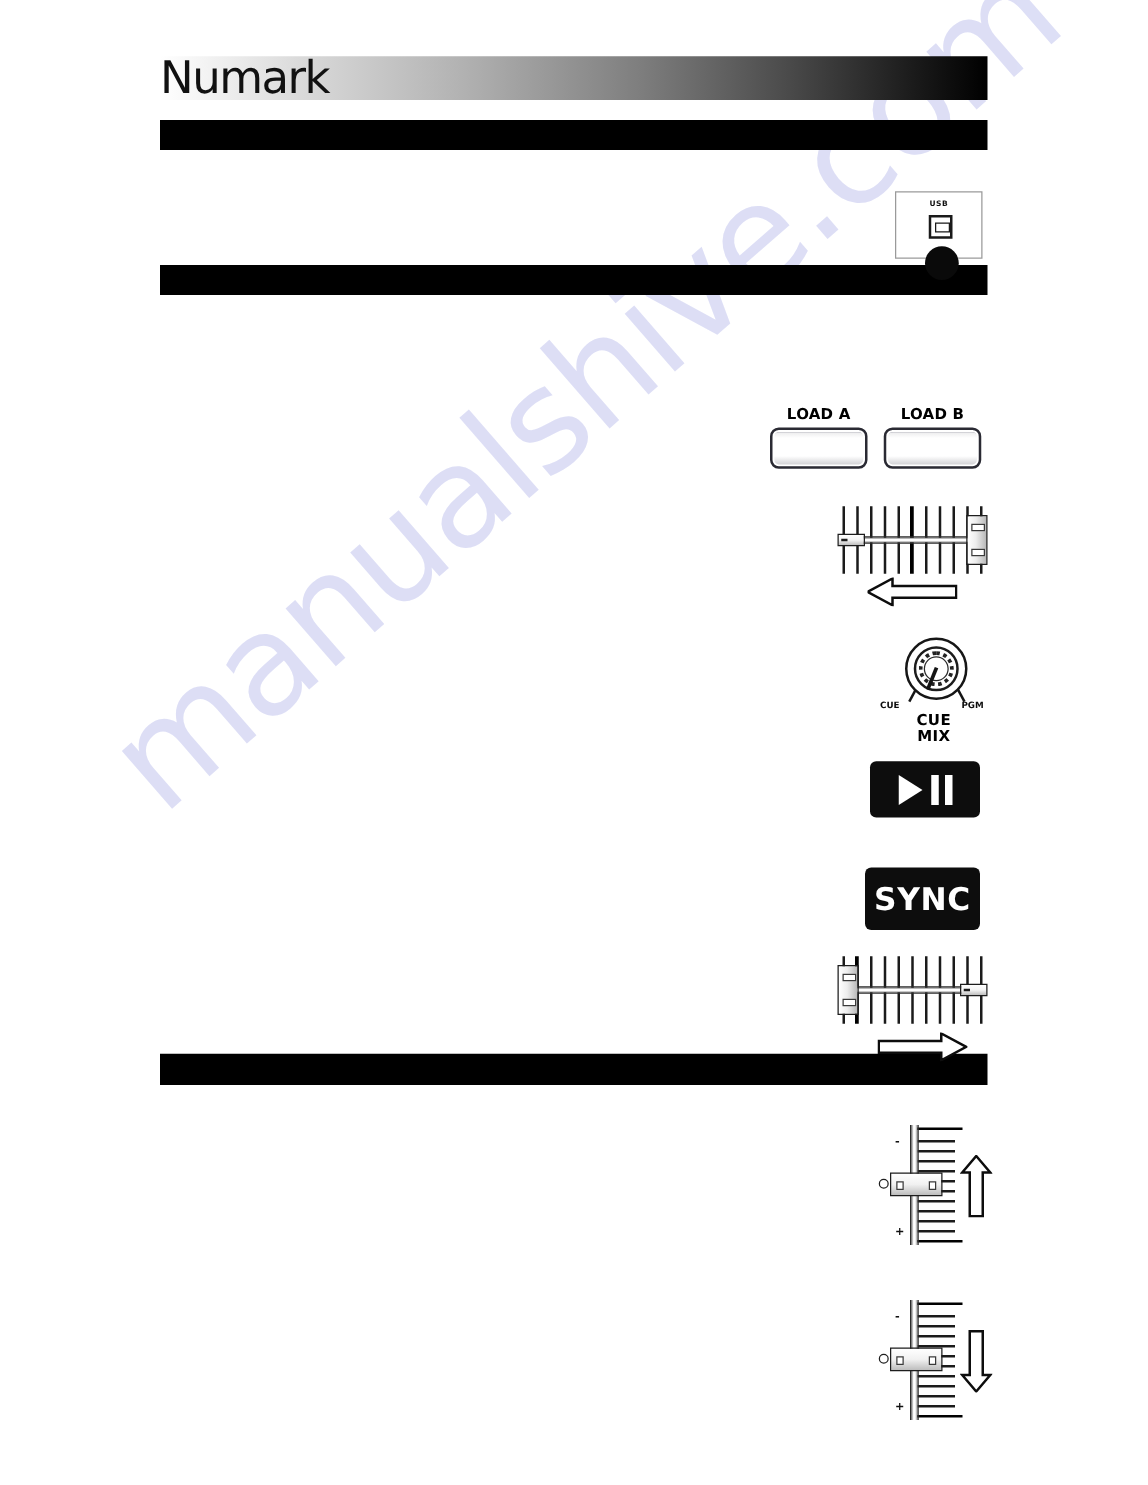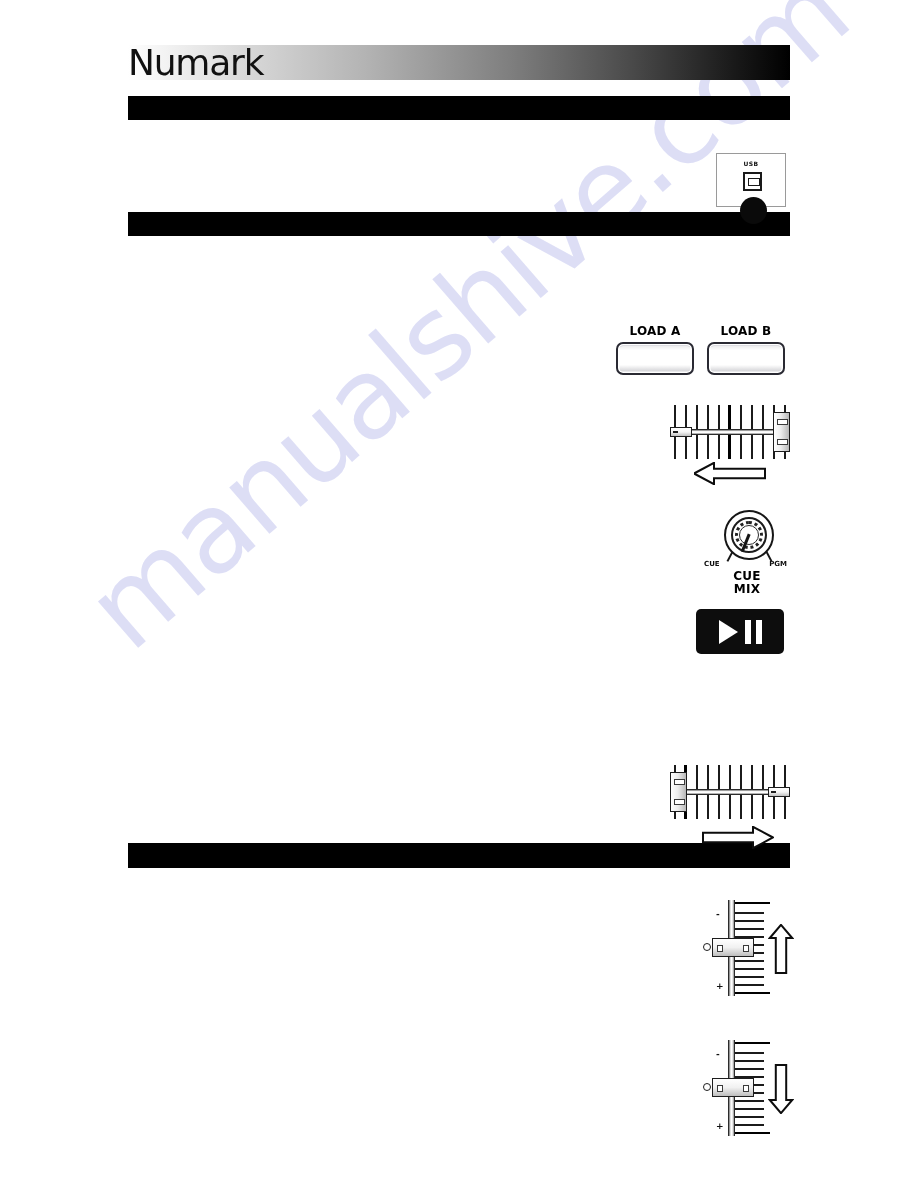--- a/index.html
+++ b/index.html
@@ -467,20 +467,25 @@
       <div class="playpause">
         <div class="pp-triangle"></div>
         <div class="pp-bars">
           <div class="pp-bar"></div>
           <div class="pp-bar"></div>
         </div>
       </div>
     </div>
   </div>
 
+  <div class="figure" id="fig-sync">
+    <div class="blk-btn">
+      <span class="sync-text">SYNC</span>
+    </div>
+  </div>
 
   <div class="figure" id="fig-xf-right">
     <div class="xf-track">
       <div class="xf-ticks">
         <div class="xf-tick" style="left:6px"></div>
         <div class="xf-tick center" style="left:16px"></div>
         <div class="xf-tick" style="left:28px"></div>
         <div class="xf-tick" style="left:39px"></div>
         <div class="xf-tick" style="left:50px"></div>
         <div class="xf-tick" style="left:61px"></div>

